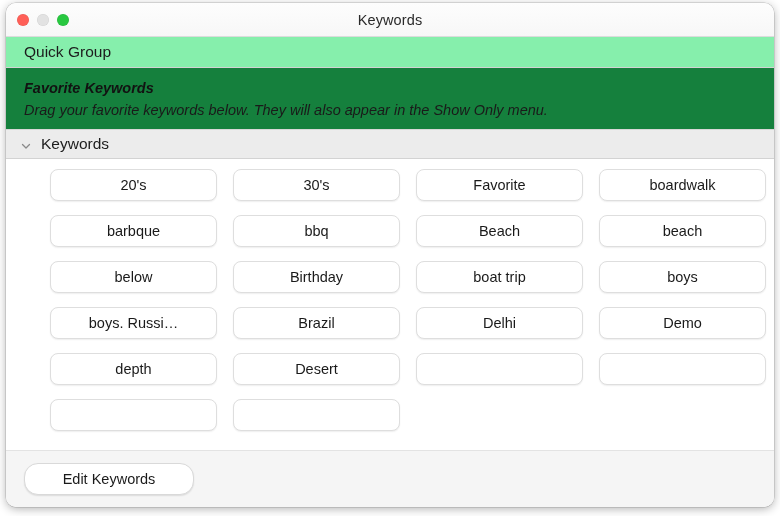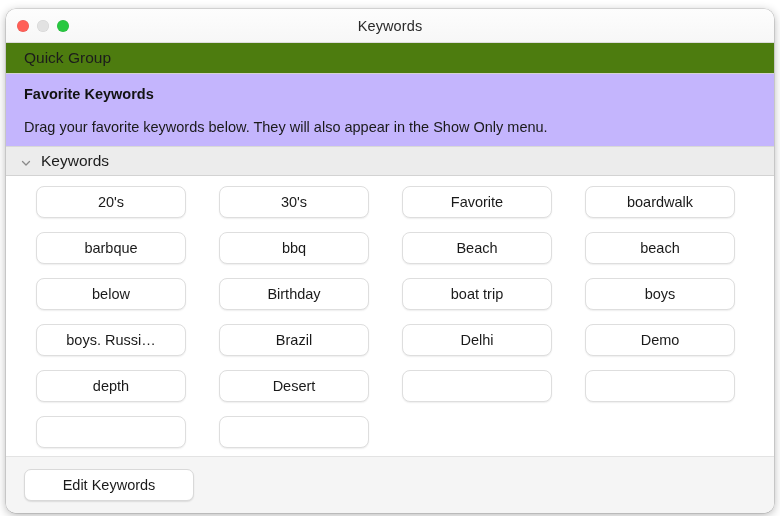--- a/index.html
+++ b/index.html
@@ -9,21 +9,21 @@
     height: 516px;
     background: #ffffff;
     font-family: "Liberation Sans", sans-serif;
     -webkit-font-smoothing: antialiased;
     overflow: hidden;
   }
 
   #window {
     position: absolute;
     left: 6px;
-    top: 9px;
+    top: 3px;
     width: 768px;
     height: 504px;
     background: #ffffff;
     border-radius: 10px;
     box-shadow: 0 2px 10px rgba(0,0,0,0.30), 0 0 0 0.5px rgba(0,0,0,0.20);
     overflow: hidden;
     display: flex;
     flex-direction: column;
   }
 
@@ -60,51 +60,52 @@
   #window-title {
     font-size: 14.5px;
     color: #2a2a2a;
     letter-spacing: 0.1px;
   }
 
   
   #quickgroup-bar {
     flex: 0 0 31px;
     height: 31px;
-    background: #4d7c0f;
+    background: #86efac;
     border-bottom: 1px solid #d3d3d3;
     display: flex;
     align-items: center;
     padding-left: 18px;
     box-sizing: border-box;
   }
   #quickgroup-label {
     font-size: 15.5px;
     color: #1c1c1c;
   }
 
   
   #favorites-panel {
     flex: 0 0 auto;
     padding: 10px 18px 8px 18px;
-    background: #c4b5fd;
-    box-sizing: border-box;
+    background: #15803d;
+    box-sizing: border-box;
+    font-style: italic;
   }
   #favorites-title {
     font-size: 14.5px;
     font-weight: bold;
     color: #121212;
     line-height: 20px;
   }
   #favorites-desc {
     font-size: 14.5px;
     color: #1a1a1a;
     line-height: 22px;
     max-width: 690px;
-    margin-top: 12px;
+    margin-top: 1px;
   }
 
   
   #keywords-header {
     flex: 0 0 30px;
     height: 30px;
     background: #ececec;
     border-top: 1px solid #d8d8d8;
     border-bottom: 1px solid #d3d3d3;
     display: flex;
@@ -138,57 +139,58 @@
     padding: 10px 0 0 0;
     display: grid;
     grid-template-columns: repeat(4, 150px);
     justify-content: start;
     column-gap: 33px;
     row-gap: 14px;
     padding-left: 30px;
     box-sizing: border-box;
   }
   .keyword-token {
-    width: 150px;
+    width: 167px;
     height: 32px;
     box-sizing: border-box;
     background: #ffffff;
     border: 1px solid #dedede;
     border-radius: 8px;
     box-shadow: 0 1px 1.5px rgba(0,0,0,0.07);
     display: flex;
     align-items: center;
     justify-content: center;
     font-size: 14.5px;
     color: #1a1a1a;
     white-space: nowrap;
     overflow: hidden;
     padding: 0 8px;
     cursor: default;
+    margin-left: 14px;
   }
 
   
   #footer {
     flex: 0 0 57px;
     height: 57px;
     background: #f5f5f5;
     border-top: 1px solid #e3e3e3;
     display: flex;
     align-items: center;
     padding-left: 18px;
     box-sizing: border-box;
     z-index: 5;
   }
   #edit-keywords-button {
     height: 32px;
     min-width: 170px;
     padding: 0 18px;
     background: #ffffff;
     border: 1px solid #d9d9d9;
-    border-radius: 7px;
+    border-radius: 14px;
     box-shadow: 0 1px 1.5px rgba(0,0,0,0.10);
     font-size: 14.5px;
     font-family: "Liberation Sans", sans-serif;
     color: #1a1a1a;
     cursor: default;
     display: flex;
     align-items: center;
     justify-content: center;
   }
 </style>

